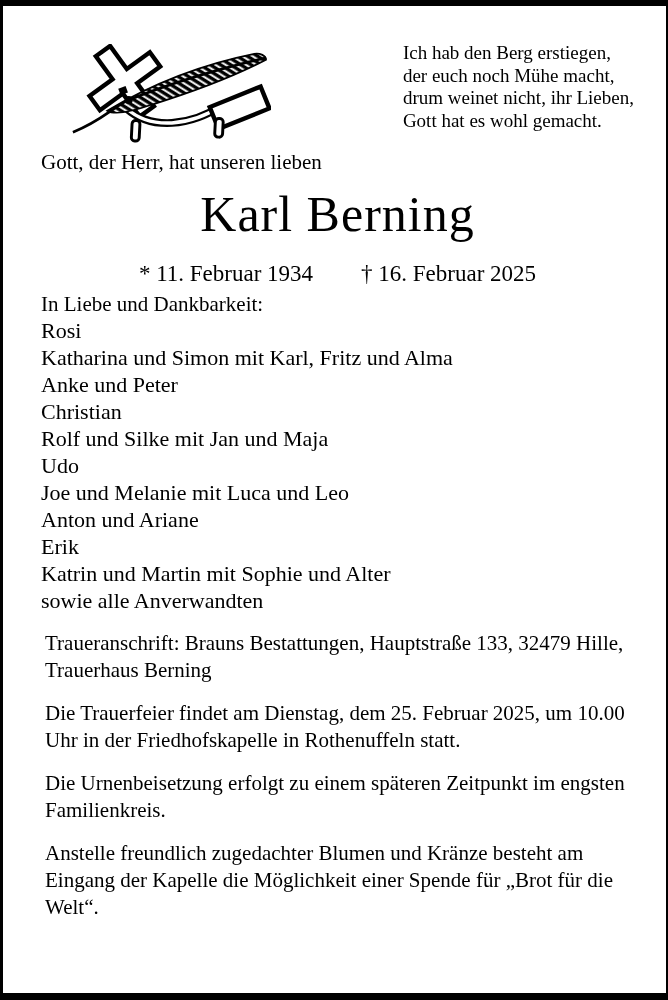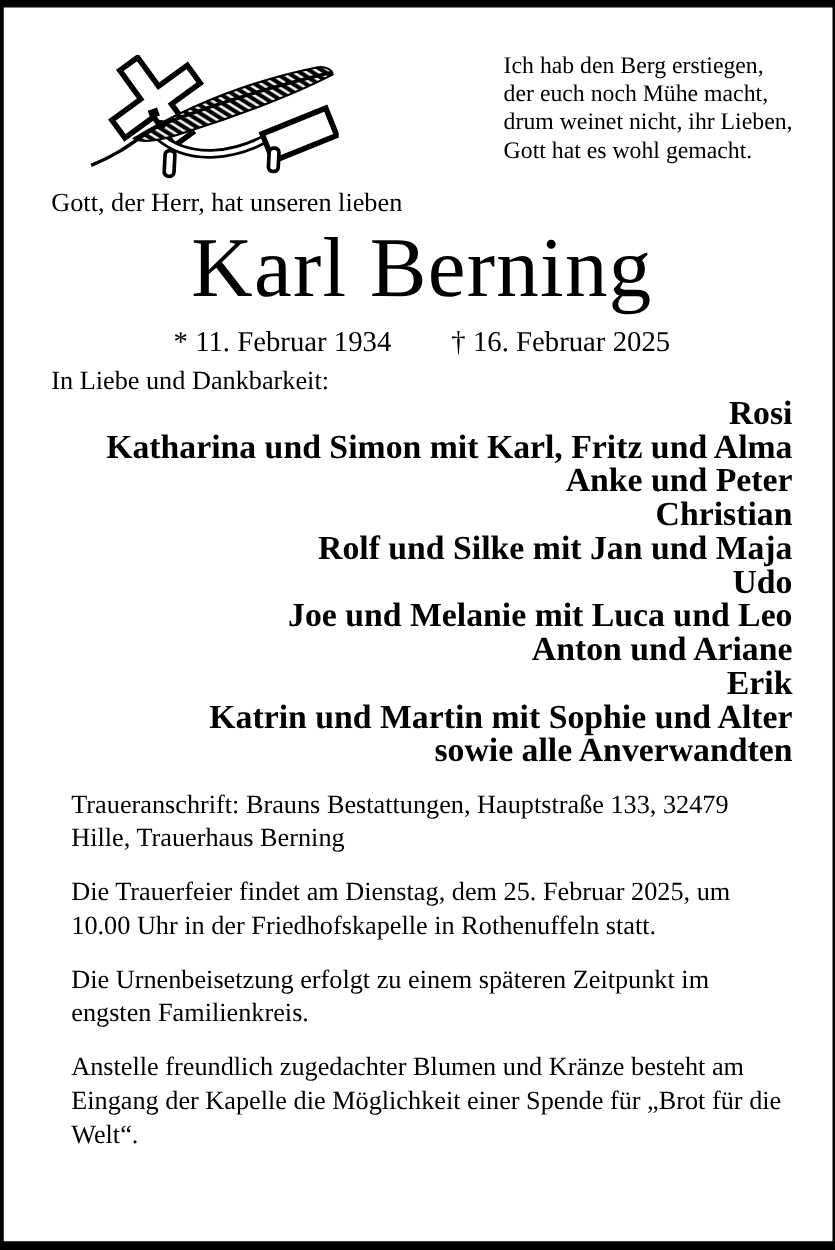--- a/index.html
+++ b/index.html
@@ -17,28 +17,28 @@
     padding:36px 32px 0 38px;
     font-family:"Liberation Serif", serif;
     overflow:hidden;
   }
   .header { display:flex; align-items:flex-start; height:102px; }
   .emblem { margin-left:25px; margin-top:2px; width:205px; height:100px; }
   .emblem svg { display:block; width:205px; height:100px; }
   .poem { margin-left:auto; margin-right:0px; font-size:19px; line-height:22.5px; margin-top:0px; }
   .intro { font-size:21px; line-height:25px; margin-top:6px; }
   .name {
-    font-size:68px; line-height:74px; font-weight:normal;
+    font-size:50px; line-height:74px; font-weight:normal;
     text-align:center; margin:2px 0 5px 0; letter-spacing:1px;font-family:Liberation Serif, serif;
   }
   .dates { display:flex; justify-content:center; gap:48px; font-size:23px; line-height:26px; margin-top:10px; }
   .age { font-size:21px; line-height:26px; margin-top:19px; }
   .mourners-intro { font-size:21px; line-height:26px; margin-top:4px; }
-  .mourners { font-size:27px; font-weight:bold; line-height:27px;text-align:right; }
-  .para { font-size:21px; line-height:27px; margin:16px 0 0 16px; max-width:582px; }
+  .mourners { font-size:22px; font-weight:normal; line-height:27px; }
+  .para { font-size:21px; line-height:27px; margin:16px 0 0 4px; max-width:582px; }
 </style>
 </head>
 <body>
 
 <div class="page">
 
   <div class="header">
     <div class="emblem">
       <svg viewBox="0 0 205 102" xmlns="http://www.w3.org/2000/svg">
         <defs>

